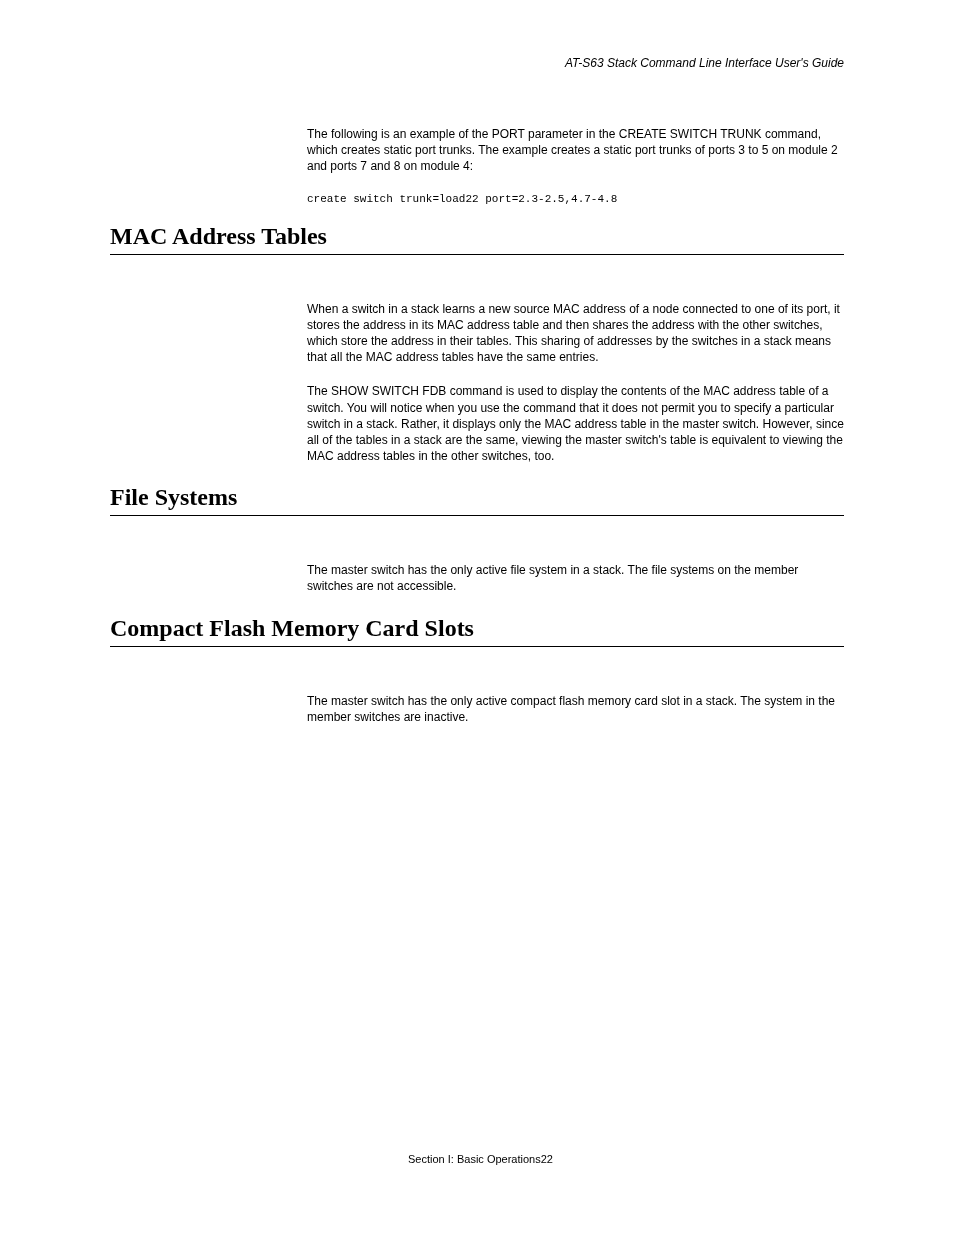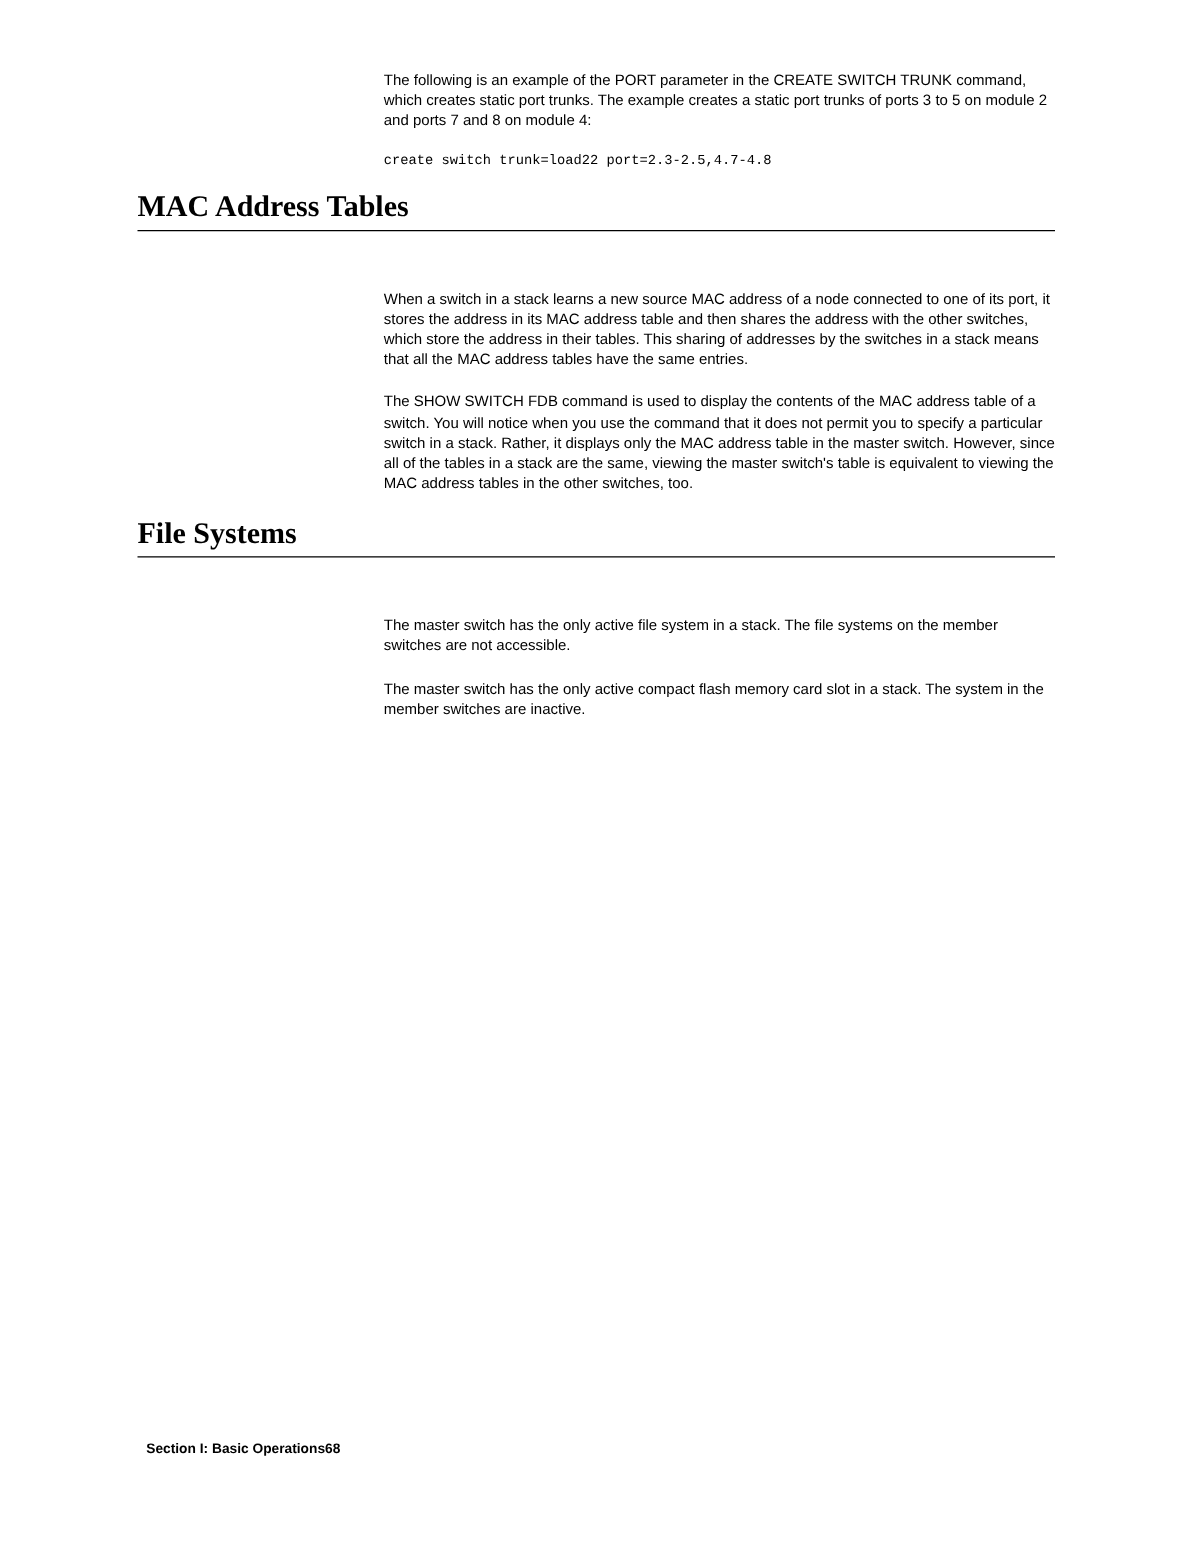--- a/index.html
+++ b/index.html
@@ -48,39 +48,40 @@
     }
     .section-heading.tight {
       margin-top: 20px;
     }
     .footer {
       position: absolute;
       bottom: 70px;
       left: 117px;
       right: 110px;
       display: flex;
-      justify-content: flex-start;
+      justify-content: center;
       font-size: 11px;
-      font-weight: bold;
     }
   </style>
 </head>
 <body>
 
 <div class="page">
+  <div class="header-line">AT-S63 Stack Command Line Interface User's Guide</div>
 
   <p class="body-para">The following is an example of the PORT parameter in the CREATE SWITCH TRUNK command, which creates static port trunks. The example creates a static port trunks of ports 3 to 5 on module 2 and ports 7 and 8 on module 4:</p>
   <p class="code-line">create switch trunk=load22 port=2.3-2.5,4.7-4.8</p>
 
   <h2 class="section-heading">MAC Address Tables</h2>
   <p class="body-para">When a switch in a stack learns a new source MAC address of a node connected to one of its port, it stores the address in its MAC address table and then shares the address with the other switches, which store the address in their tables. This sharing of addresses by the switches in a stack means that all the MAC address tables have the same entries.</p>
   <p class="body-para">The SHOW SWITCH FDB command is used to display the contents of the MAC address table of a switch. You will notice when you use the command that it does not permit you to specify a particular switch in a stack. Rather, it displays only the MAC address table in the master switch. However, since all of the tables in a stack are the same, viewing the master switch's table is equivalent to viewing the MAC address tables in the other switches, too.</p>
 
   <h2 class="section-heading tight">File Systems</h2>
   <p class="body-para">The master switch has the only active file system in a stack. The file systems on the member switches are not accessible.</p>
 
+  <h2 class="section-heading tight">Compact Flash Memory Card Slots</h2>
   <p class="body-para">The master switch has the only active compact flash memory card slot in a stack. The system in the member switches are inactive.</p>
 
   <div class="footer">
     <span>Section I: Basic Operations</span>
-    <span>68</span>
+    <span>22</span>
   </div>
 </div>
 
 </body></html>

